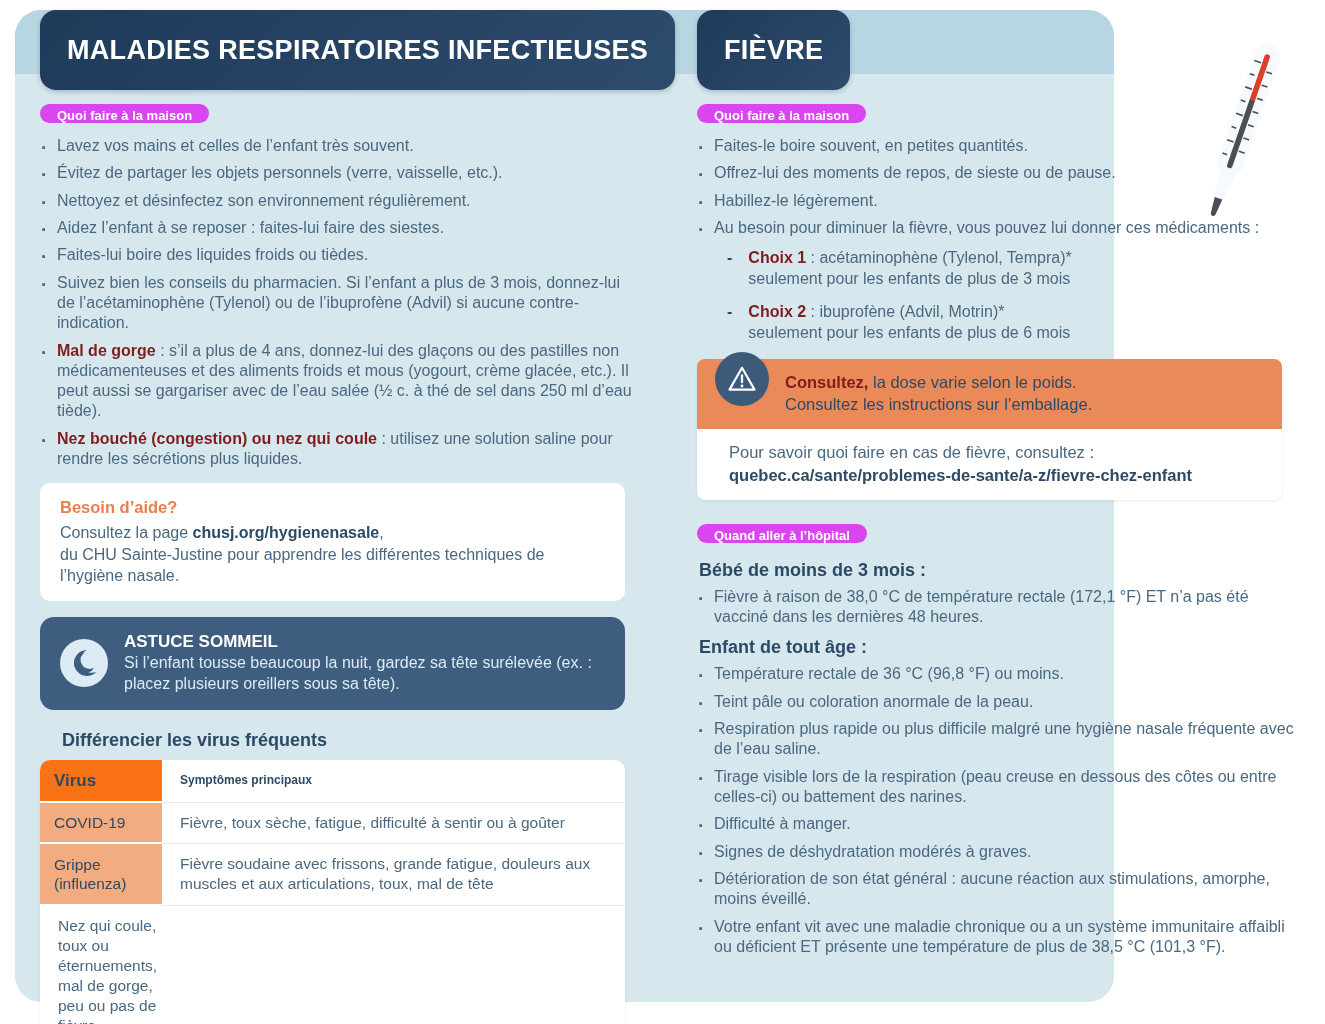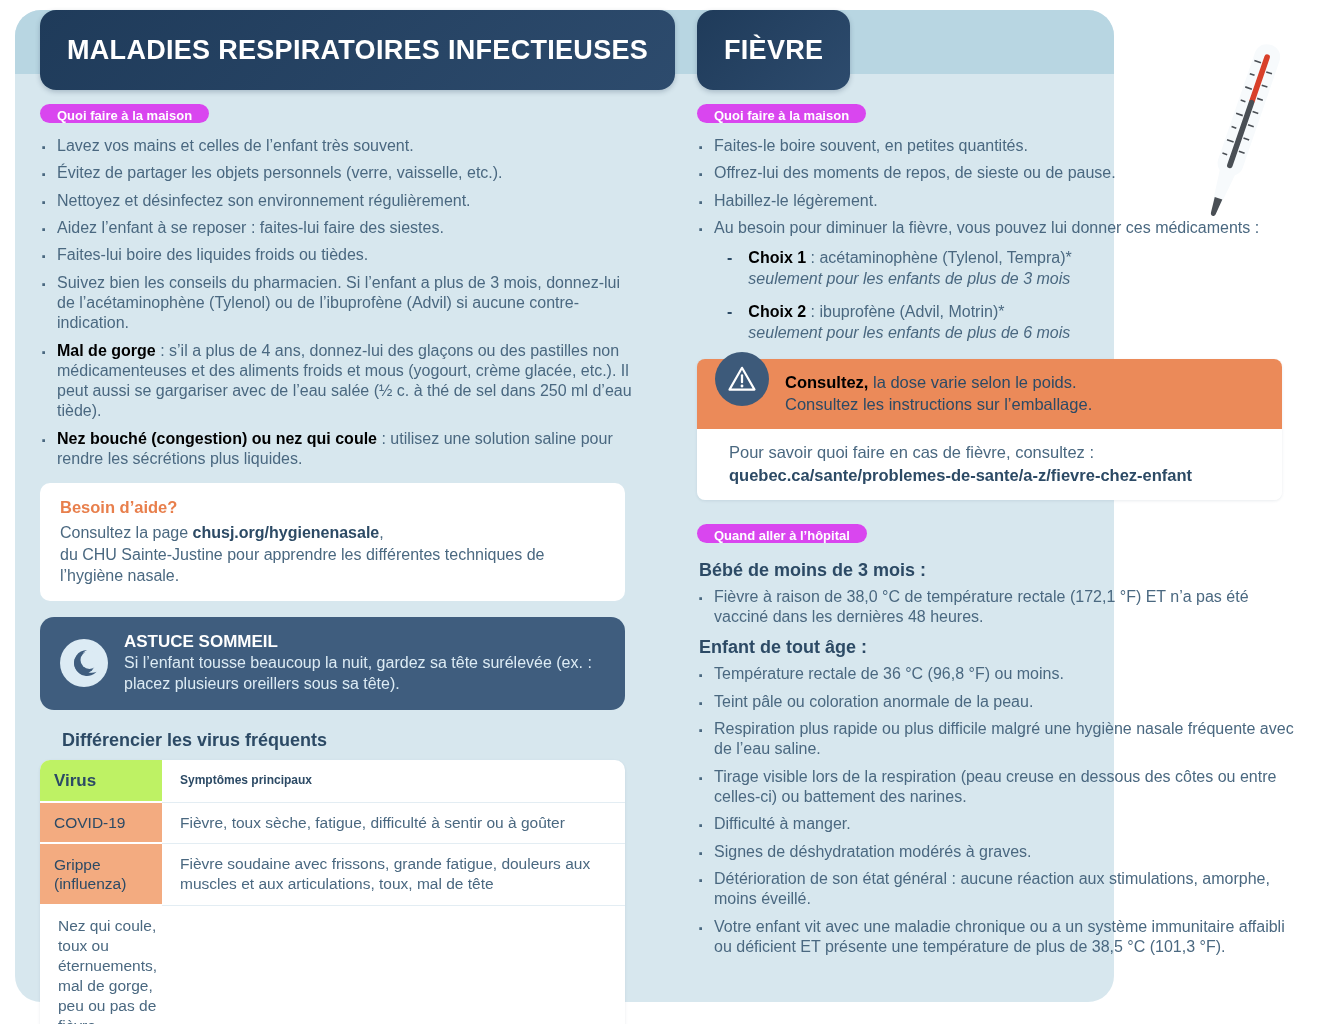--- a/index.html
+++ b/index.html
@@ -31,50 +31,50 @@
   .col-right{left:682px;width:598px;}
   .pill{
     display:inline-block;background:#d946ef;color:#fff;font-weight:bold;
     font-size:13px;padding:5px 17px 0;border-radius:17px;line-height:1.1;
   }
   ul.bullets{list-style:none;margin:12px 0 0;padding:0;color:#4a6880;
     font-size:16px;line-height:1.27;}
   ul.bullets li{position:relative;padding-left:17px;margin-bottom:7px;}
   ul.bullets li::before{content:"·";position:absolute;left:1px;top:0;
     font-weight:bold;font-size:19px;color:#4a6880;}
-  b,.bold{color:#000000;}
+  b,.bold{color:#7f1d1d;}
   
   .help-box{background:#ffffff;border-radius:10px;padding:14px 20px 15px;
     margin-top:14px;font-size:16px;color:#4a6880;line-height:1.33;width:545px;}
   .help-title{color:#e87f4c;font-weight:bold;margin-bottom:3px;font-size:16.5px;}
   
   .astuce{background:#3f5d7e;border-radius:14px;color:#dcebf4;
     padding:15px 20px 15px 84px;position:relative;margin-top:16px;width:481px;}
   .moon{position:absolute;left:20px;top:22px;width:48px;height:48px;}
   .astuce-title{font-weight:bold;color:#ffffff;font-size:17px;margin-bottom:1px;}
   .astuce-text{font-size:16px;line-height:1.3;}
   
   .table-caption{font-weight:bold;color:#2c4a65;font-size:18px;margin:20px 0 9px 22px;}
   .vtable{background:#ffffff;border-radius:10px;overflow:hidden;width:585px;
     box-shadow:0 1px 3px rgba(40,70,100,.10);}
   .vrow{display:grid;grid-template-columns:122px 1fr;}
   .vcell-virus{background:#f3ab80;color:#2c4a65;padding:10px 14px;
     border-bottom:2px solid #ffffff;font-size:15.5px;line-height:1.25;
     display:flex;align-items:center;}
-  .vrow.head .vcell-virus{background:#bef264;font-weight:bold;font-size:17px;}
+  .vrow.head .vcell-virus{background:#f97316;font-weight:bold;font-size:17px;}
   .vcell-sym{padding:10px 18px;color:#4a6880;font-size:15.5px;
     border-bottom:1.5px solid #e3edf3;line-height:1.3;display:flex;align-items:center;}
   .vrow.head .vcell-sym{color:#2c4a65;font-weight:bold;font-size:12px;}
   .vrow:last-child .vcell-virus,.vrow:last-child .vcell-sym{border-bottom:none;}
   
   .choices{margin:2px 0 0 30px;}
   .choice{display:flex;gap:16px;margin:10px 0 12px;color:#4a6880;
     font-size:16px;line-height:1.3;}
   .choice .dash{font-weight:bold;color:#2c4a65;}
-  .choice .note{font-style:italic;}
+  .choice .note{}
   
   .attn-card{margin-top:16px;width:585px;border-radius:8px;
     box-shadow:0 1px 3px rgba(40,70,100,.10);}
   .attn-top{background:#eb8a59;border-radius:8px 8px 0 0;
     padding:13px 16px 13px 88px;position:relative;color:#2c4a65;
     font-size:16.5px;line-height:1.33;min-height:44px;box-sizing:border-box;}
   .attn-icon{position:absolute;left:18px;top:-7px;width:54px;height:54px;
     background:#3d5a7a;border-radius:50%;display:flex;align-items:center;
     justify-content:center;}
   .attn-bottom{background:#ffffff;border-radius:0 0 8px 8px;

